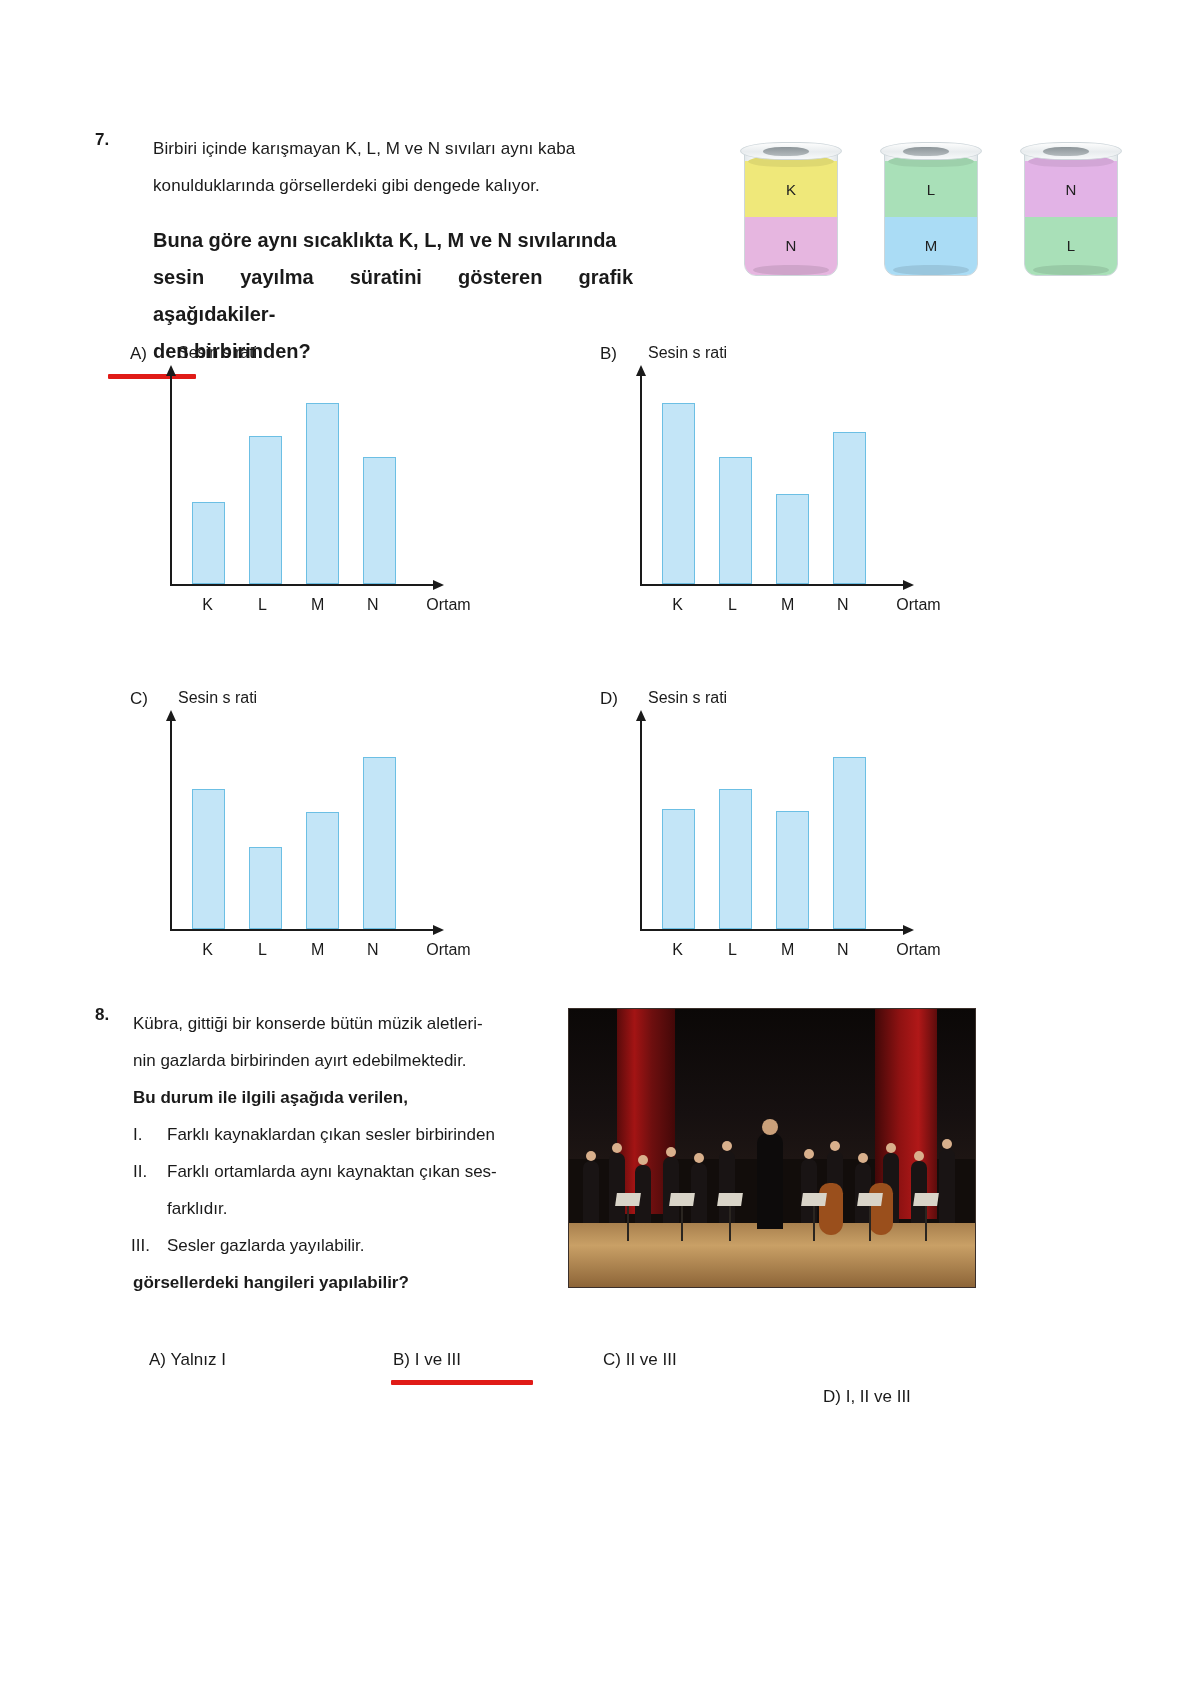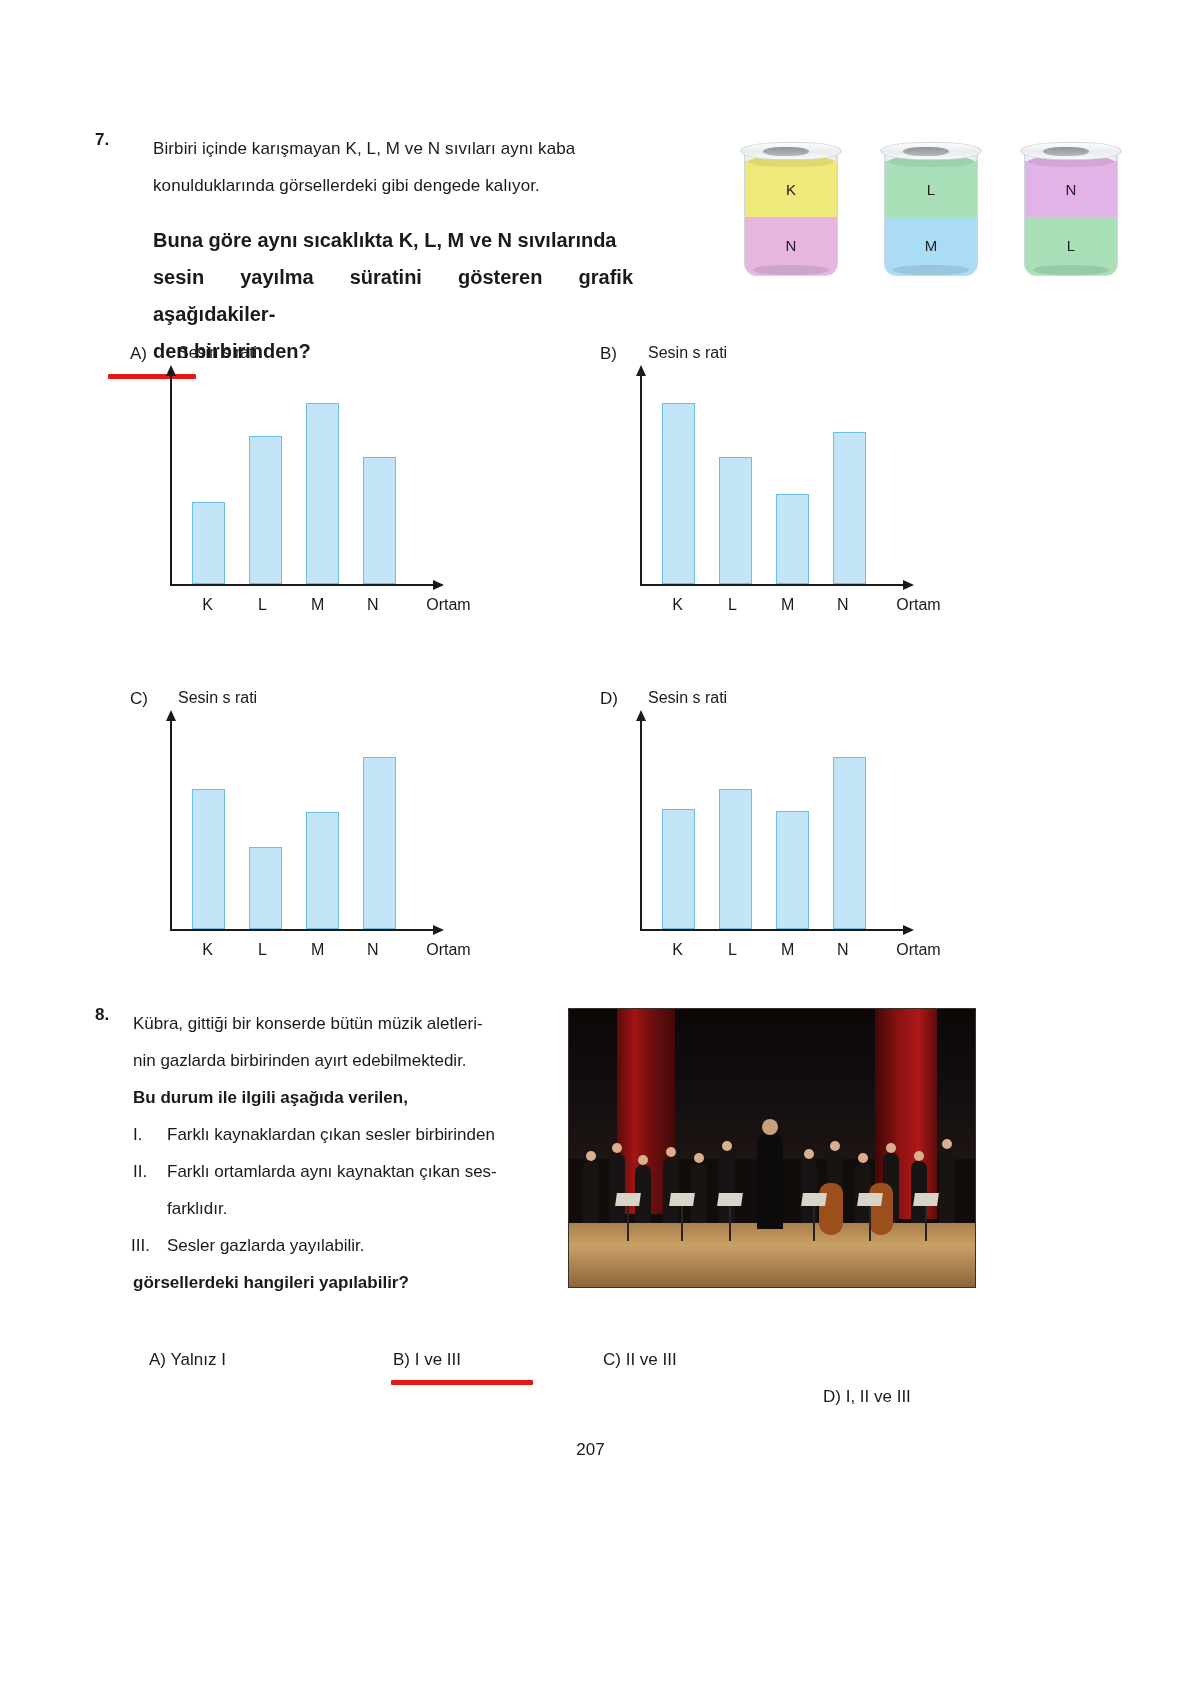--- a/index.html
+++ b/index.html
@@ -324,15 +324,14 @@
     <div class="cond"></div>
 
     <div class="stand" style="left:58px;"></div>
     <div class="stand" style="left:112px;"></div>
     <div class="stand" style="left:160px;"></div>
     <div class="stand" style="left:244px;"></div>
     <div class="stand" style="left:300px;"></div>
     <div class="stand" style="left:356px;"></div>
   </div>
 
-  <div class="pagenum">207</div>
 
 </div>
 
 </body></html>

